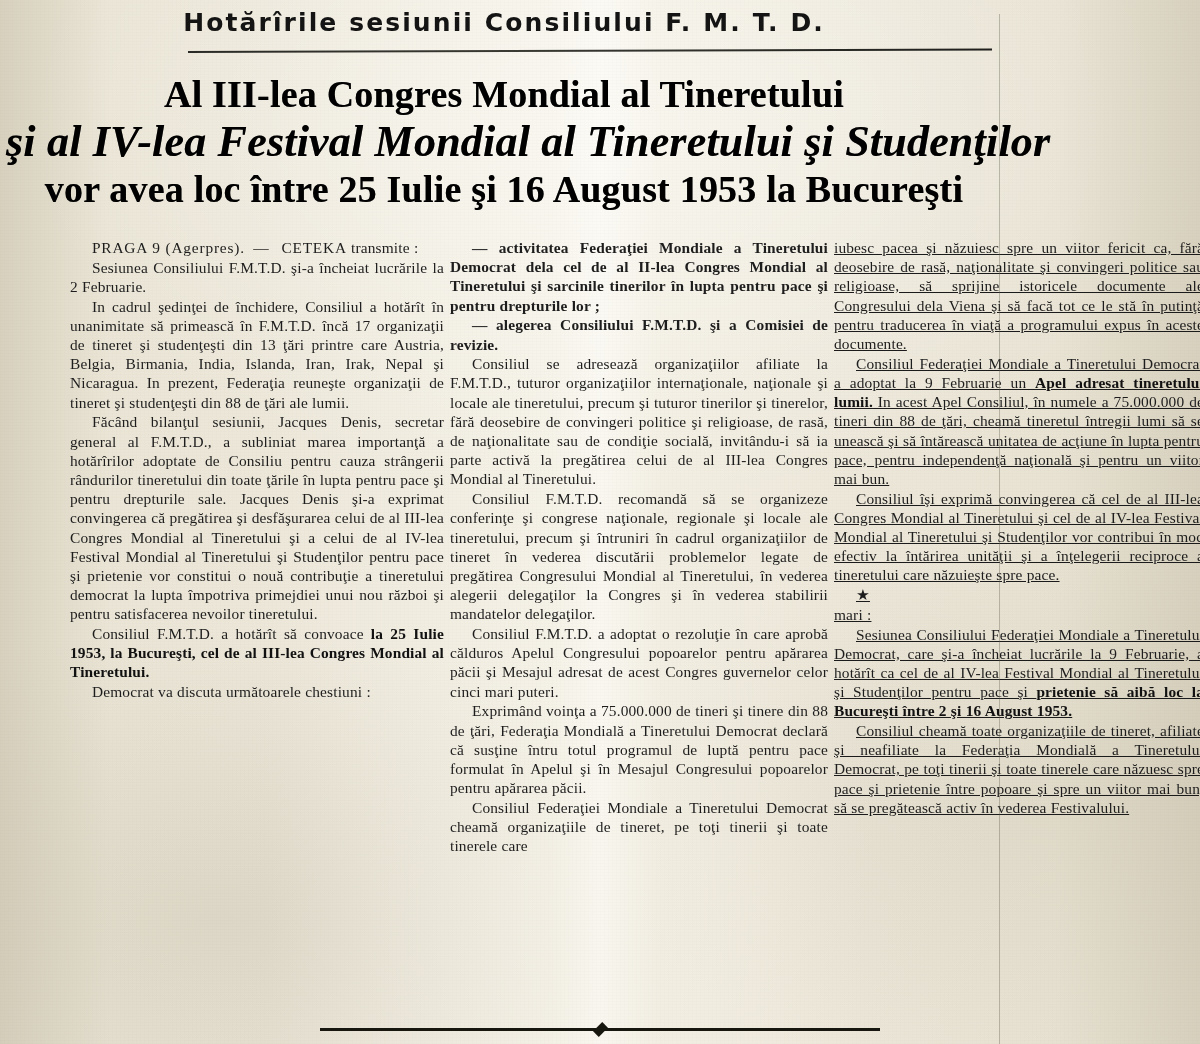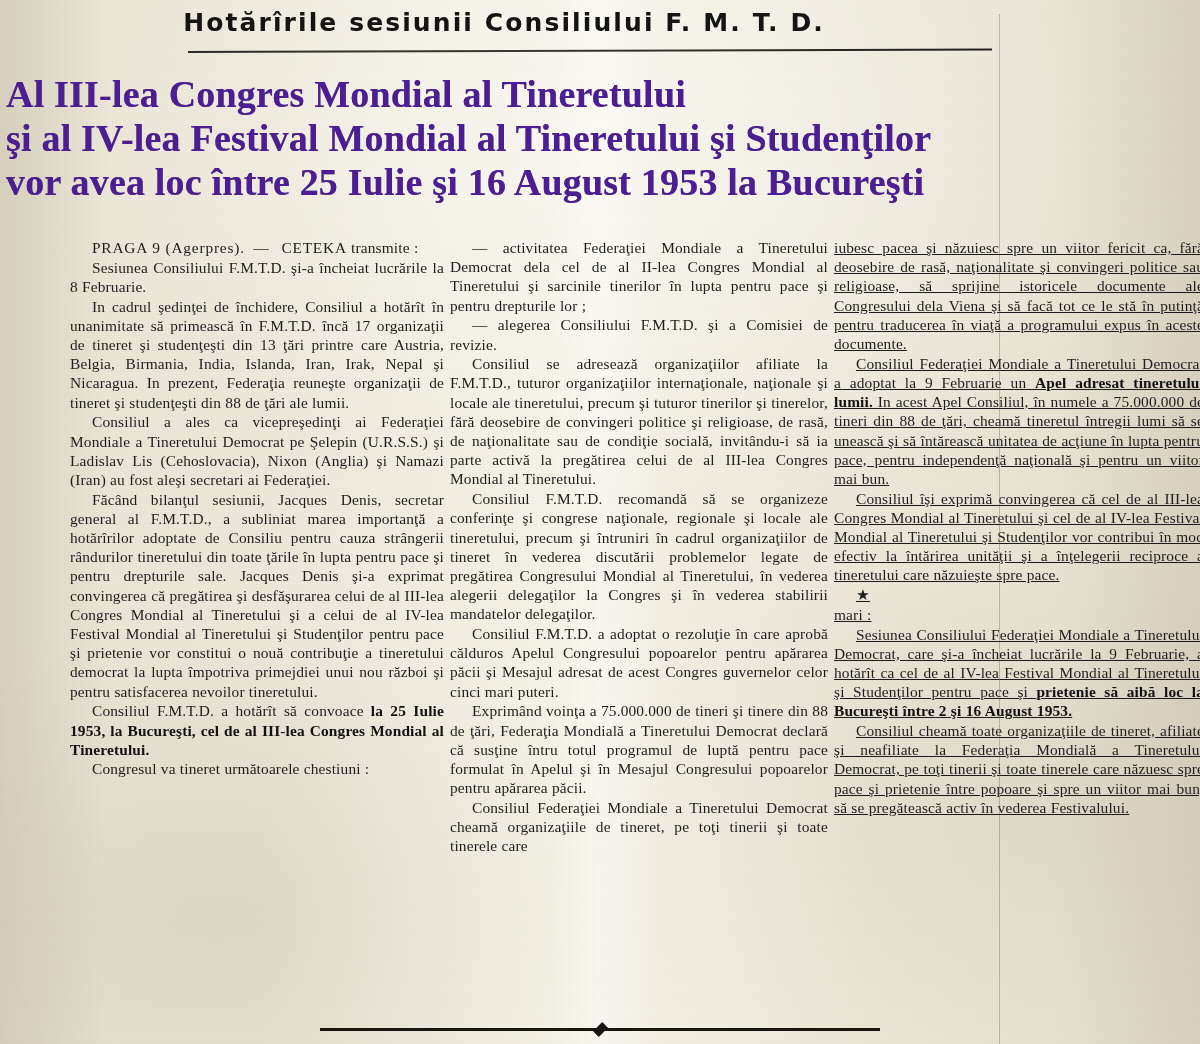--- a/index.html
+++ b/index.html
@@ -84,34 +84,34 @@
     transform: rotate(-0.18deg);
     transform-origin: left center;
   }
 
   
   .headline {
     position: absolute;
     top: 72px;
     left: 6px;
     right: 6px;
-    text-align: left;
+    text-align: center;
     font-family: "Liberation Serif", "DejaVu Serif", serif;
     font-weight: bold;
-    color: #4c1d95;
+    color: #000000;
   }
   .headline .hl {
     display: block;
     white-space: nowrap;
     line-height: 1.16;
     letter-spacing: 0.2px;
     text-shadow: 0 0 0.6px rgba(20,20,20,0.55);
   }
   .headline .hl1 { font-size: 38px; }
-  .headline .hl2 { font-size: 38px; }
+  .headline .hl2 { font-size: 44px; font-style: italic; }
   .headline .hl3 { font-size: 38px; }
 
   
   .columns {
     position: absolute;
     top: 238px;
     left: 26px;
     width: 1158px;
     display: flex;
     gap: 6px;
@@ -130,21 +130,21 @@
     line-height: 19.2px;
     text-align: justify;
     text-justify: inter-word;
     text-indent: 22px;
     color: #1d1d1d;
     font-family: "Liberation Serif", "DejaVu Serif", serif;
     letter-spacing: 0.15px;
     word-spacing: 0.2px;
   }
   .col p.noind { text-indent: 0; }
-  .col p.dash { text-indent: 22px; }
+  .col p.dash { text-indent: 22px; font-weight: bold; }
   .col b, .col strong {
     font-weight: bold;
     color: #111;
   }
   .lead-loc {
     font-variant: normal;
     letter-spacing: 0.8px;
   }
 
   
@@ -211,26 +211,25 @@
   <div class="headline">
     <span class="hl hl1">Al III-lea Congres Mondial al Tineretului</span>
     <span class="hl hl2">şi al IV-lea Festival Mondial al Tineretului şi Studenţilor</span>
     <span class="hl hl3">vor avea loc între 25 Iulie şi 16 August 1953 la Bucureşti</span>
   </div>
 
   <div class="columns">
 
     <div class="col left">
       <p><span class="lead-loc">PRAGA 9 (Agerpres).</span>&nbsp;&nbsp;<span>—</span>&nbsp;&nbsp;&nbsp;<span class="lead-loc">CETEKA</span> <span>transmite :</span></p>
-      <p>Sesiunea Consiliului F.M.T.D. şi-a încheiat lucrările la 8 Februarie.</p>
+      <p>Sesiunea Consiliului F.M.T.D. şi-a încheiat lucrările la 2 Februarie.</p>
       <p>In cadrul şedinţei de închidere, Consiliul a hotărît în unanimitate să primească în F.M.T.D. încă 17 organizaţii de tineret şi studenţeşti din 13 ţări printre care Austria, Belgia, Birmania, India, Islanda, Iran, Irak, Nepal şi Nicaragua. In prezent, Federaţia reuneşte organizaţii de tineret şi studenţeşti din 88 de ţări ale lumii.</p>
-      <p>Consiliul a ales ca vicepreşedinţi ai Federaţiei Mondiale a Tineretului Democrat pe Şelepin (U.R.S.S.) şi Ladislav Lis (Cehoslovacia), Nixon (Anglia) şi Namazi (Iran) au fost aleşi secretari ai Federaţiei.</p>
       <p>Făcând bilanţul sesiunii, Jacques Denis, secretar general al F.M.T.D., a subliniat marea importanţă a hotărîrilor adoptate de Consiliu pentru cauza strângerii rândurilor tineretului din toate ţările în lupta pentru pace şi pentru drepturile sale. Jacques Denis şi-a exprimat convingerea că pregătirea şi desfăşurarea celui de al III-lea Congres Mondial al Tineretului şi a celui de al IV-lea Festival Mondial al Tineretului şi Studenţilor pentru pace şi prietenie vor constitui o nouă contribuţie a tineretului democrat la lupta împotriva primejdiei unui nou război şi pentru satisfacerea nevoilor tineretului.</p>
       <p><span>Consiliul F.M.T.D. a hotărît să convoace </span><b>la 25 Iulie 1953, la Bucureşti, cel de al III-lea Congres Mondial al Tineretului.</b></p>
-      <p>Congresul va tineret următoarele chestiuni :</p>
+      <p>Democrat va discuta următoarele chestiuni :</p>
     </div>
 
     <div class="col mid">
       <p class="dash">— activitatea Federaţiei Mondiale a Tineretului Democrat dela cel de al II-lea Congres Mondial al Tineretului şi sarcinile tinerilor în lupta pentru pace şi pentru drepturile lor ;</p>
       <p class="dash">— alegerea Consiliului F.M.T.D. şi a Comisiei de revizie.</p>
       <p>Consiliul se adresează organizaţiilor afiliate la F.M.T.D., tuturor organizaţiilor internaţionale, naţionale şi locale ale tineretului, precum şi tuturor tinerilor şi tinerelor, fără deosebire de convingeri politice şi religioase, de rasă, de naţionalitate sau de condiţie socială, invitându-i să ia parte activă la pregătirea celui de al III-lea Congres Mondial al Tineretului.</p>
       <p>Consiliul F.M.T.D. recomandă să se organizeze conferinţe şi congrese naţionale, regionale şi locale ale tineretului, precum şi întruniri în cadrul organizaţiilor de tineret în vederea discutării problemelor legate de pregătirea Congresului Mondial al Tineretului, în vederea alegerii delegaţilor la Congres şi în vederea stabilirii mandatelor delegaţilor.</p>
       <p>Consiliul F.M.T.D. a adoptat o rezoluţie în care aprobă călduros Apelul Congresului popoarelor pentru apărarea păcii şi Mesajul adresat de acest Congres guvernelor celor cinci mari puteri.</p>
       <p>Exprimând voinţa a 75.000.000 de tineri şi tinere din 88 de ţări, Federaţia Mondială a Tineretului Democrat declară că susţine întru totul programul de luptă pentru pace formulat în Apelul şi în Mesajul Congresului popoarelor pentru apărarea păcii.</p>
       <p>Consiliul Federaţiei Mondiale a Tineretului Democrat cheamă organizaţiile de tineret, pe toţi tinerii şi toate tinerele care</p>

